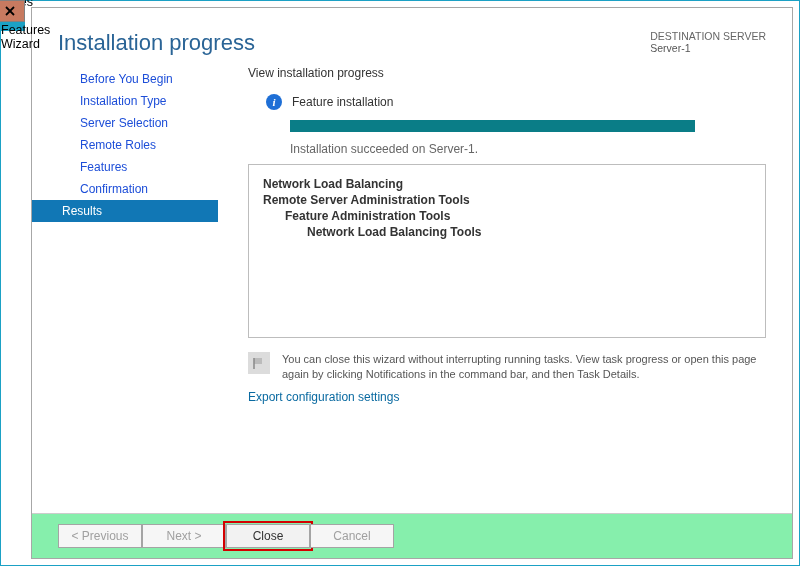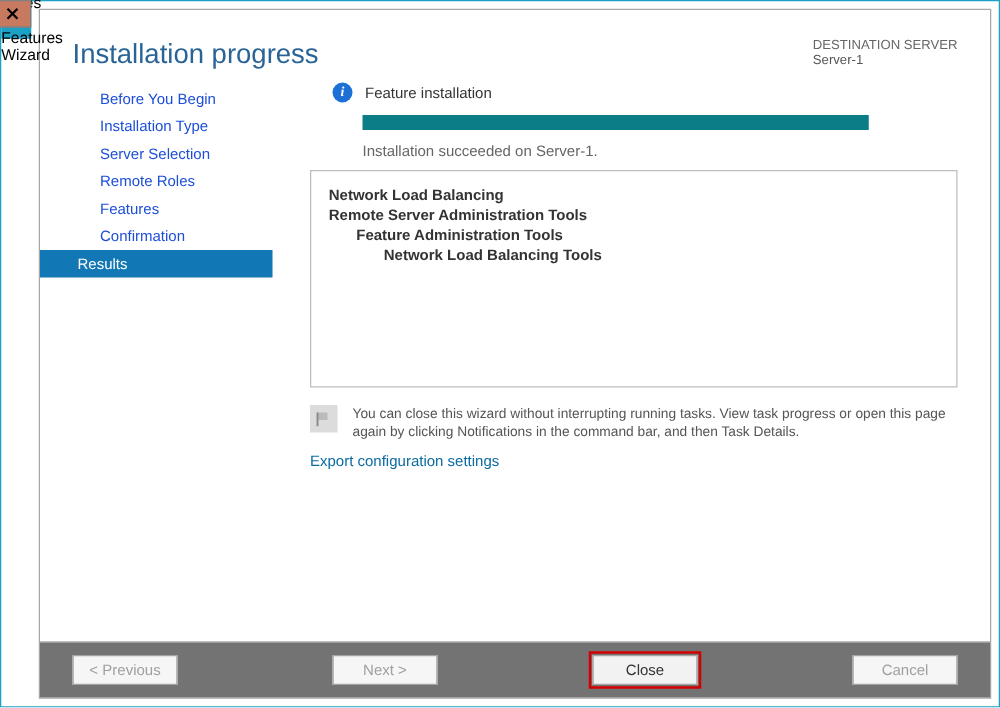--- a/index.html
+++ b/index.html
@@ -39,21 +39,21 @@
 .resultsbox .lvl0 { margin: 2px 0; }
 .resultsbox .lvl1 { margin: 2px 0 2px 22px; }
 .resultsbox .lvl2 { margin: 2px 0 2px 44px; }
 .bold { font-weight: 600; }
 
 .hint { display: flex; gap: 12px; margin-top: 14px; color: #555; font-size: 11px; line-height: 1.35; }
 .hint-icon { width: 22px; height: 22px; background: #dcdcdc; display: flex; align-items: center; justify-content: center; font-size: 10px; color: #888; flex-shrink: 0; }
 
 .exportlink { color: #0a6aa1; margin-top: 8px; font-size: 12px; cursor: pointer; }
 
-.footer { border-top: 1px solid #ccc; padding: 10px 26px; display: flex; justify-content: space-between; gap: 0; background: #737373; }
+.footer { border-top: 1px solid #ccc; padding: 10px 26px; display: flex; justify-content: flex-start; gap: 0; background: #86efac; }
 .btn { min-width: 84px; height: 24px; font-size: 12px; border: 1px solid #a4a4a4; background: #f2f2f2; cursor: pointer; color: #333; }
 .btn:disabled { color: #a0a0a0; background: #f6f6f6; cursor: default; }
 .btn.highlight { outline: 2px solid #d40000; outline-offset: 1px; }
 </style>
 </head>
 <body>
 
 <div class="window">
   <div class="titlebar">
     <span class="sysicon">
@@ -98,20 +98,21 @@
         <div class="nav-item">Before You Begin</div>
         <div class="nav-item">Installation Type</div>
         <div class="nav-item">Server Selection</div>
         <div class="nav-item">Remote Roles</div>
         <div class="nav-item">Features</div>
         <div class="nav-item">Confirmation</div>
         <div class="nav-item selected">Results</div>
       </div>
 
       <div class="main">
+        <div class="subhead">View installation progress</div>
 
         <div class="statusrow">
           <div class="info-icon">i</div>
           <div>Feature installation</div>
         </div>
         <div class="progressbar"></div>
         <div class="succeeded">Installation succeeded on Server-1.</div>
 
         <div class="resultsbox">
           <div class="lvl0 bold">Network Load Balancing</div>

